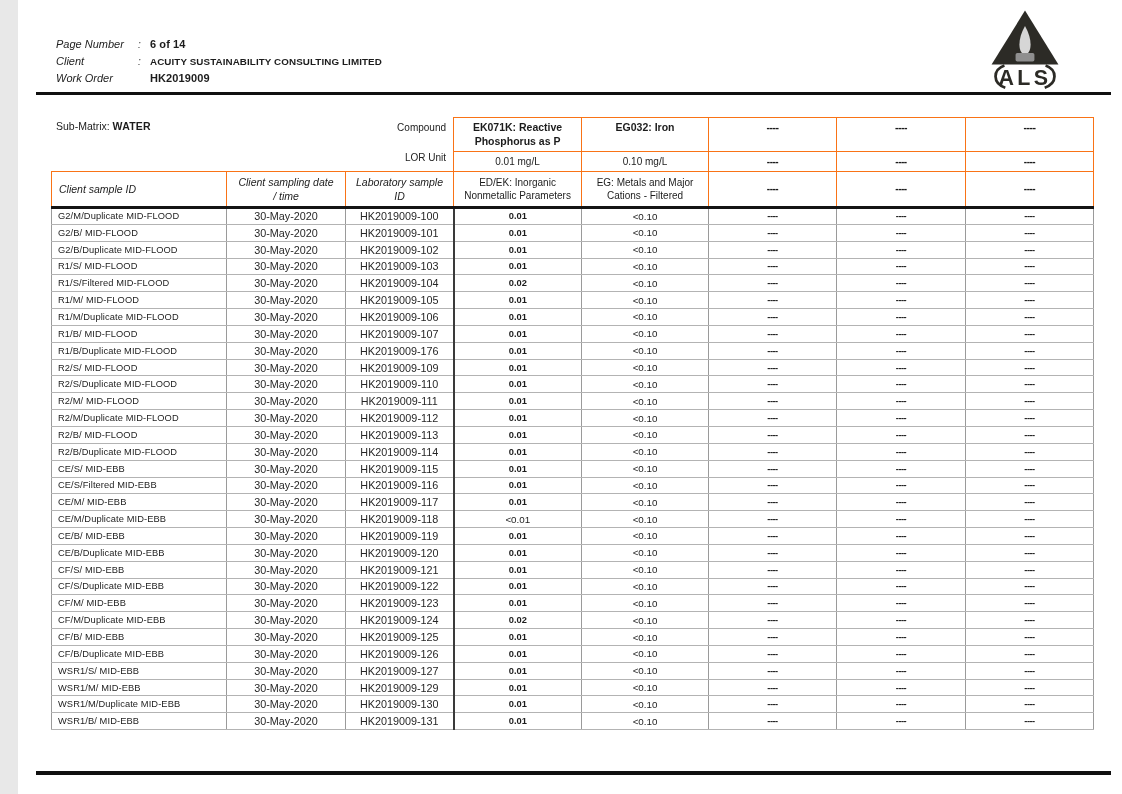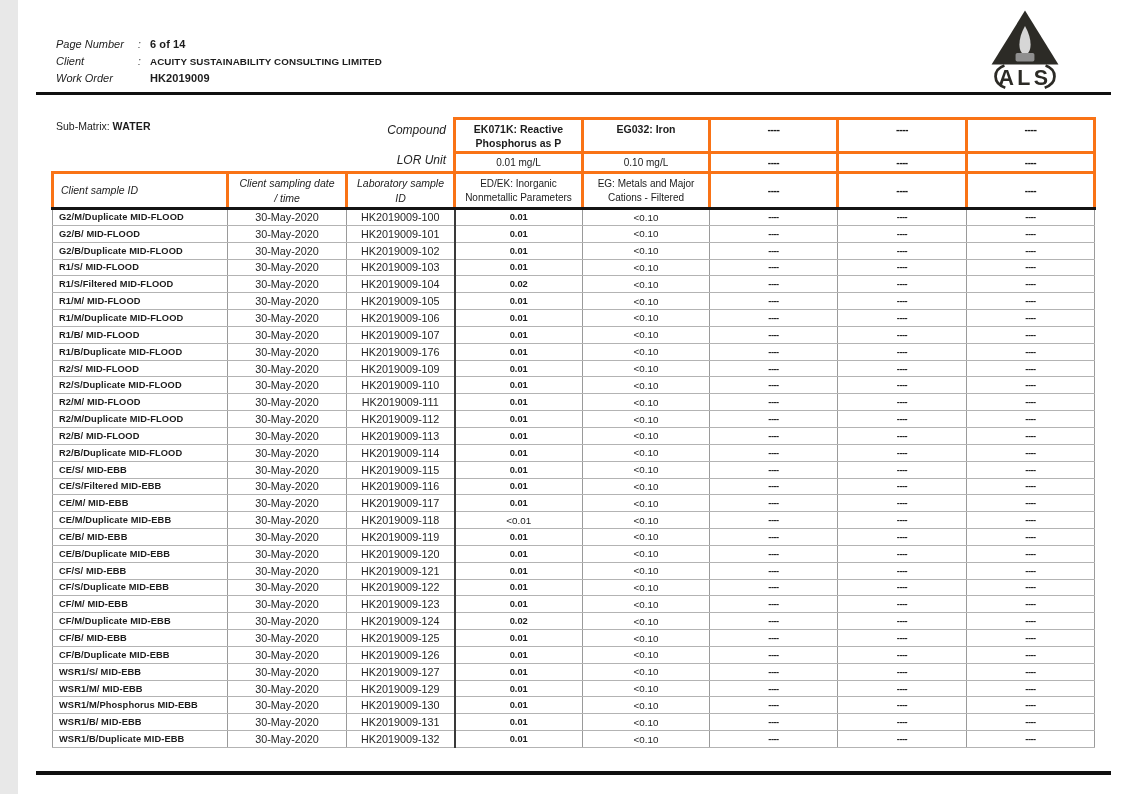--- a/index.html
+++ b/index.html
@@ -20,38 +20,38 @@
   .rule-top { top:92px; height:3px; }
   .rule-bottom { top:771px; height:4px; }
   
   .submatrix { position:absolute; left:38px; top:120px; font-size:10.5px; }
   .submatrix b { letter-spacing:0.2px; }
   
   table.results { position:absolute; left:33px; top:117px; width:1042px;
     border-collapse:collapse; table-layout:fixed; }
   td { padding:0; overflow:hidden; white-space:nowrap; vertical-align:middle; }
   
-  td.hd { border:3px solid #f97316; }
+  td.hd { border:1px solid #f97316; }
   td.nob { border:none; }
-  .right-label { text-align:right; padding-right:7px; font-style:italic; font-size:12px; color:#222; vertical-align:top; }
+  .right-label { text-align:right; padding-right:7px; font-size:10px; color:#222; vertical-align:top; }
   tr.compound-row td { height:34px; }
   tr.compound-row td.right-label { padding-top:4px; }
   td.comp { font-weight:bold; font-size:10.5px; text-align:center; white-space:normal;
     line-height:1.3; vertical-align:top; padding-top:3px; }
   tr.lor-row td { height:20px; }
   td.lorcell { font-size:10px; text-align:center; }
   td.lorcell.dash, td.comp.dash, td.method.dash { font-weight:bold; letter-spacing:-0.5px; }
   tr.methods-row td { height:36px; border-bottom:3px solid #141414; }
   td.shead { font-style:italic; font-size:10.5px; text-align:center; line-height:1.35; white-space:normal; }
   td.shead.first { text-align:left; padding-left:7px; }
   td.method { font-size:10px; font-style:normal; text-align:center; white-space:normal; line-height:1.35; }
   
   tr.data td { height:16.85px; border:1px solid #b3b3b3; border-left:1px solid #9a9a9a; border-right:1px solid #9a9a9a; }
   tr.data td.heavyleft { border-left:2px solid #3a3a3a; }
-  td.sid { font-size:9.3px; font-weight:700; text-align:left; padding-left:6px; letter-spacing:0.1px; }
+  td.sid { font-size:9.3px; font-weight:400; text-align:left; padding-left:6px; letter-spacing:0.1px; }
   td.dt, td.lab { font-size:10.8px; text-align:center; color:#262626; }
   td.val { font-size:9.3px; font-weight:bold; text-align:center; }
   td.val.lt { font-weight:400; font-size:9.8px; }
   td.val.dash { letter-spacing:-0.5px; }
 </style>
 </head>
 <body>
 
 <div class="page">
 
@@ -419,43 +419,33 @@
           <td class="sid">WSR1/M/ MID-EBB</td>
           <td class="dt">30-May-2020</td>
           <td class="lab">HK2019009-129</td>
           <td class="val heavyleft">0.01</td>
           <td class="val lt">&lt;0.10</td>
           <td class="val dash">----</td>
           <td class="val dash">----</td>
           <td class="val dash">----</td>
         </tr>
         <tr class="data">
-          <td class="sid">WSR1/M/Phosphorus MID-EBB</td>
+          <td class="sid">WSR1/M/Duplicate MID-EBB</td>
           <td class="dt">30-May-2020</td>
           <td class="lab">HK2019009-130</td>
           <td class="val heavyleft">0.01</td>
           <td class="val lt">&lt;0.10</td>
           <td class="val dash">----</td>
           <td class="val dash">----</td>
           <td class="val dash">----</td>
         </tr>
         <tr class="data">
           <td class="sid">WSR1/B/ MID-EBB</td>
           <td class="dt">30-May-2020</td>
           <td class="lab">HK2019009-131</td>
-          <td class="val heavyleft">0.01</td>
-          <td class="val lt">&lt;0.10</td>
-          <td class="val dash">----</td>
-          <td class="val dash">----</td>
-          <td class="val dash">----</td>
-        </tr>
-        <tr class="data">
-          <td class="sid">WSR1/B/Duplicate MID-EBB</td>
-          <td class="dt">30-May-2020</td>
-          <td class="lab">HK2019009-132</td>
           <td class="val heavyleft">0.01</td>
           <td class="val lt">&lt;0.10</td>
           <td class="val dash">----</td>
           <td class="val dash">----</td>
           <td class="val dash">----</td>
         </tr>
       </tbody>
   </table>
 
   <div class="rule rule-bottom"></div>

